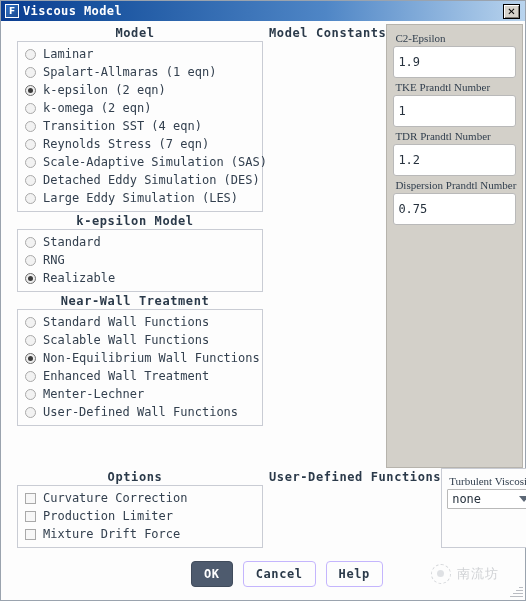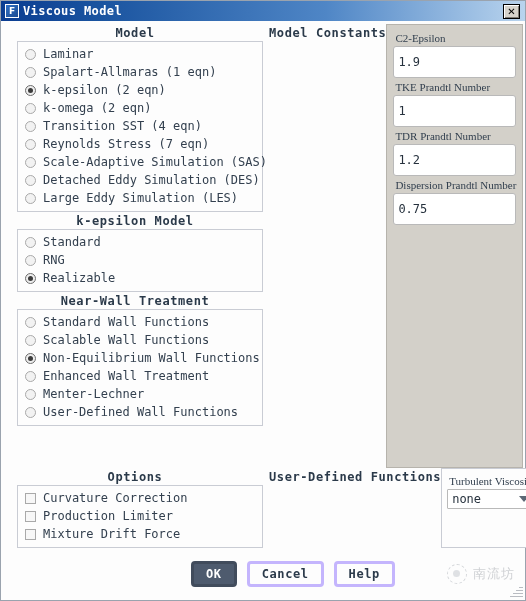--- a/index.html
+++ b/index.html
@@ -238,21 +238,21 @@
     display: flex;
     align-items: center;
     padding: 0 10px;
     box-sizing: border-box;
     position: relative;
   }
   .btn {
     min-width: 30px;
     height: 26px;
     border-radius: 4px;
-    border: 3px solid #c4b5fd;
+    border: 1px solid #c4b5fd;
     background: #fdfdfd;
     color: #2b3a4a;
     font-size: 12px;
     font-weight: bold;
     letter-spacing: 0.6px;
     padding: 0 12px;
     margin-right: 10px;
     cursor: pointer;
     font-family: "DejaVu Sans Mono", monospace;
     box-sizing: border-box;
@@ -260,20 +260,21 @@
   .btn.primary {
     background: #4e5b6e;
     color: #ffffff;
     border-color: #414c5c;
   }
   .footer-spacer { flex: 1; }
   .watermark {
     display: flex;
     align-items: center;
     opacity: 0.42;
+    margin-right: 16px;
   }
   .wm-logo {
     width: 18px;
     height: 18px;
     border-radius: 50%;
     border: 1px dashed #9aa0a8;
     margin-right: 6px;
     position: relative;
   }
   .wm-logo::after {

